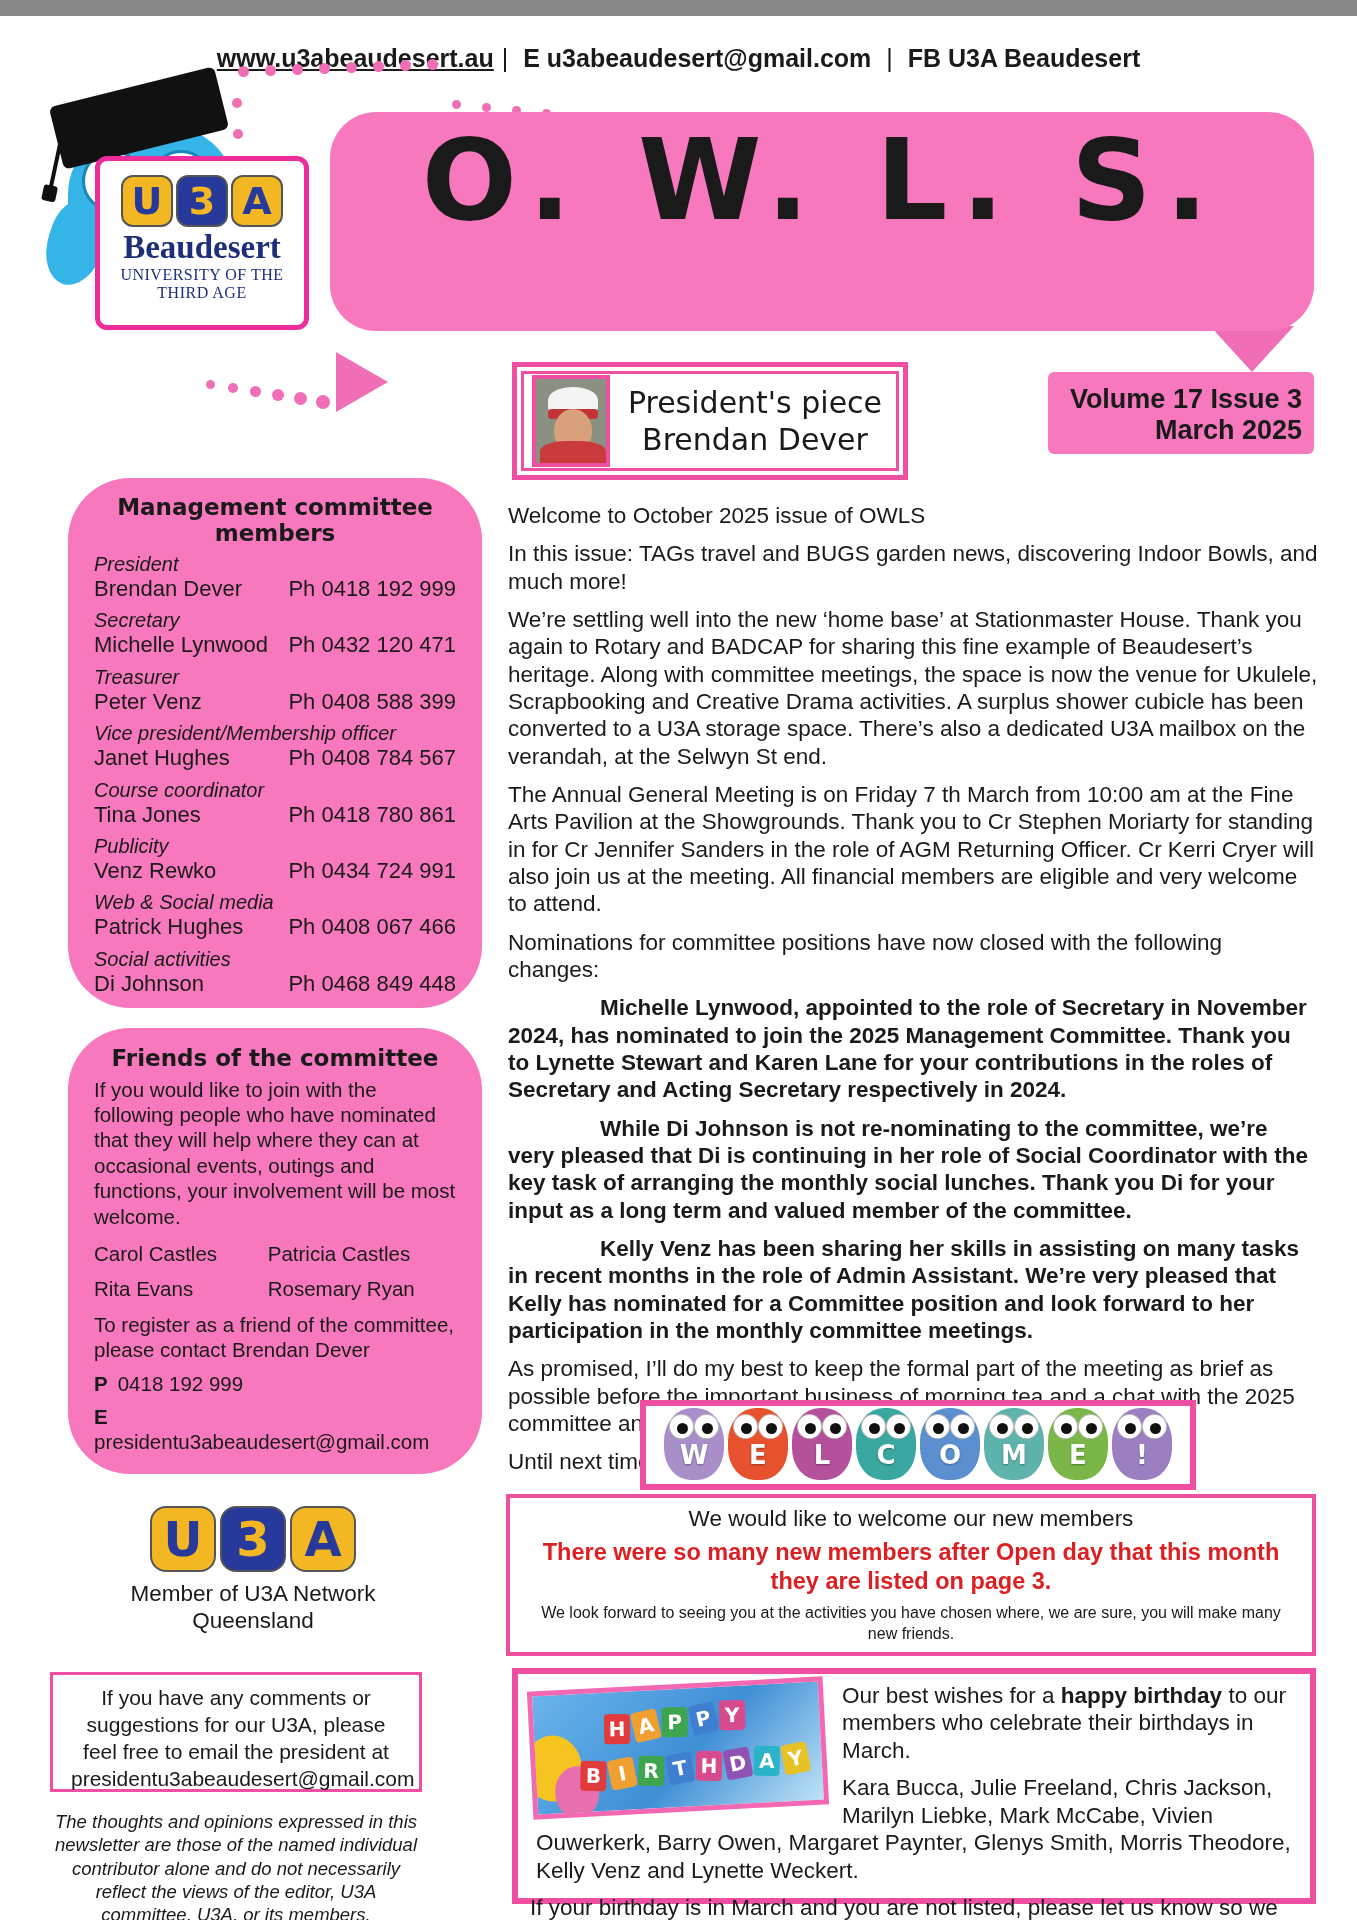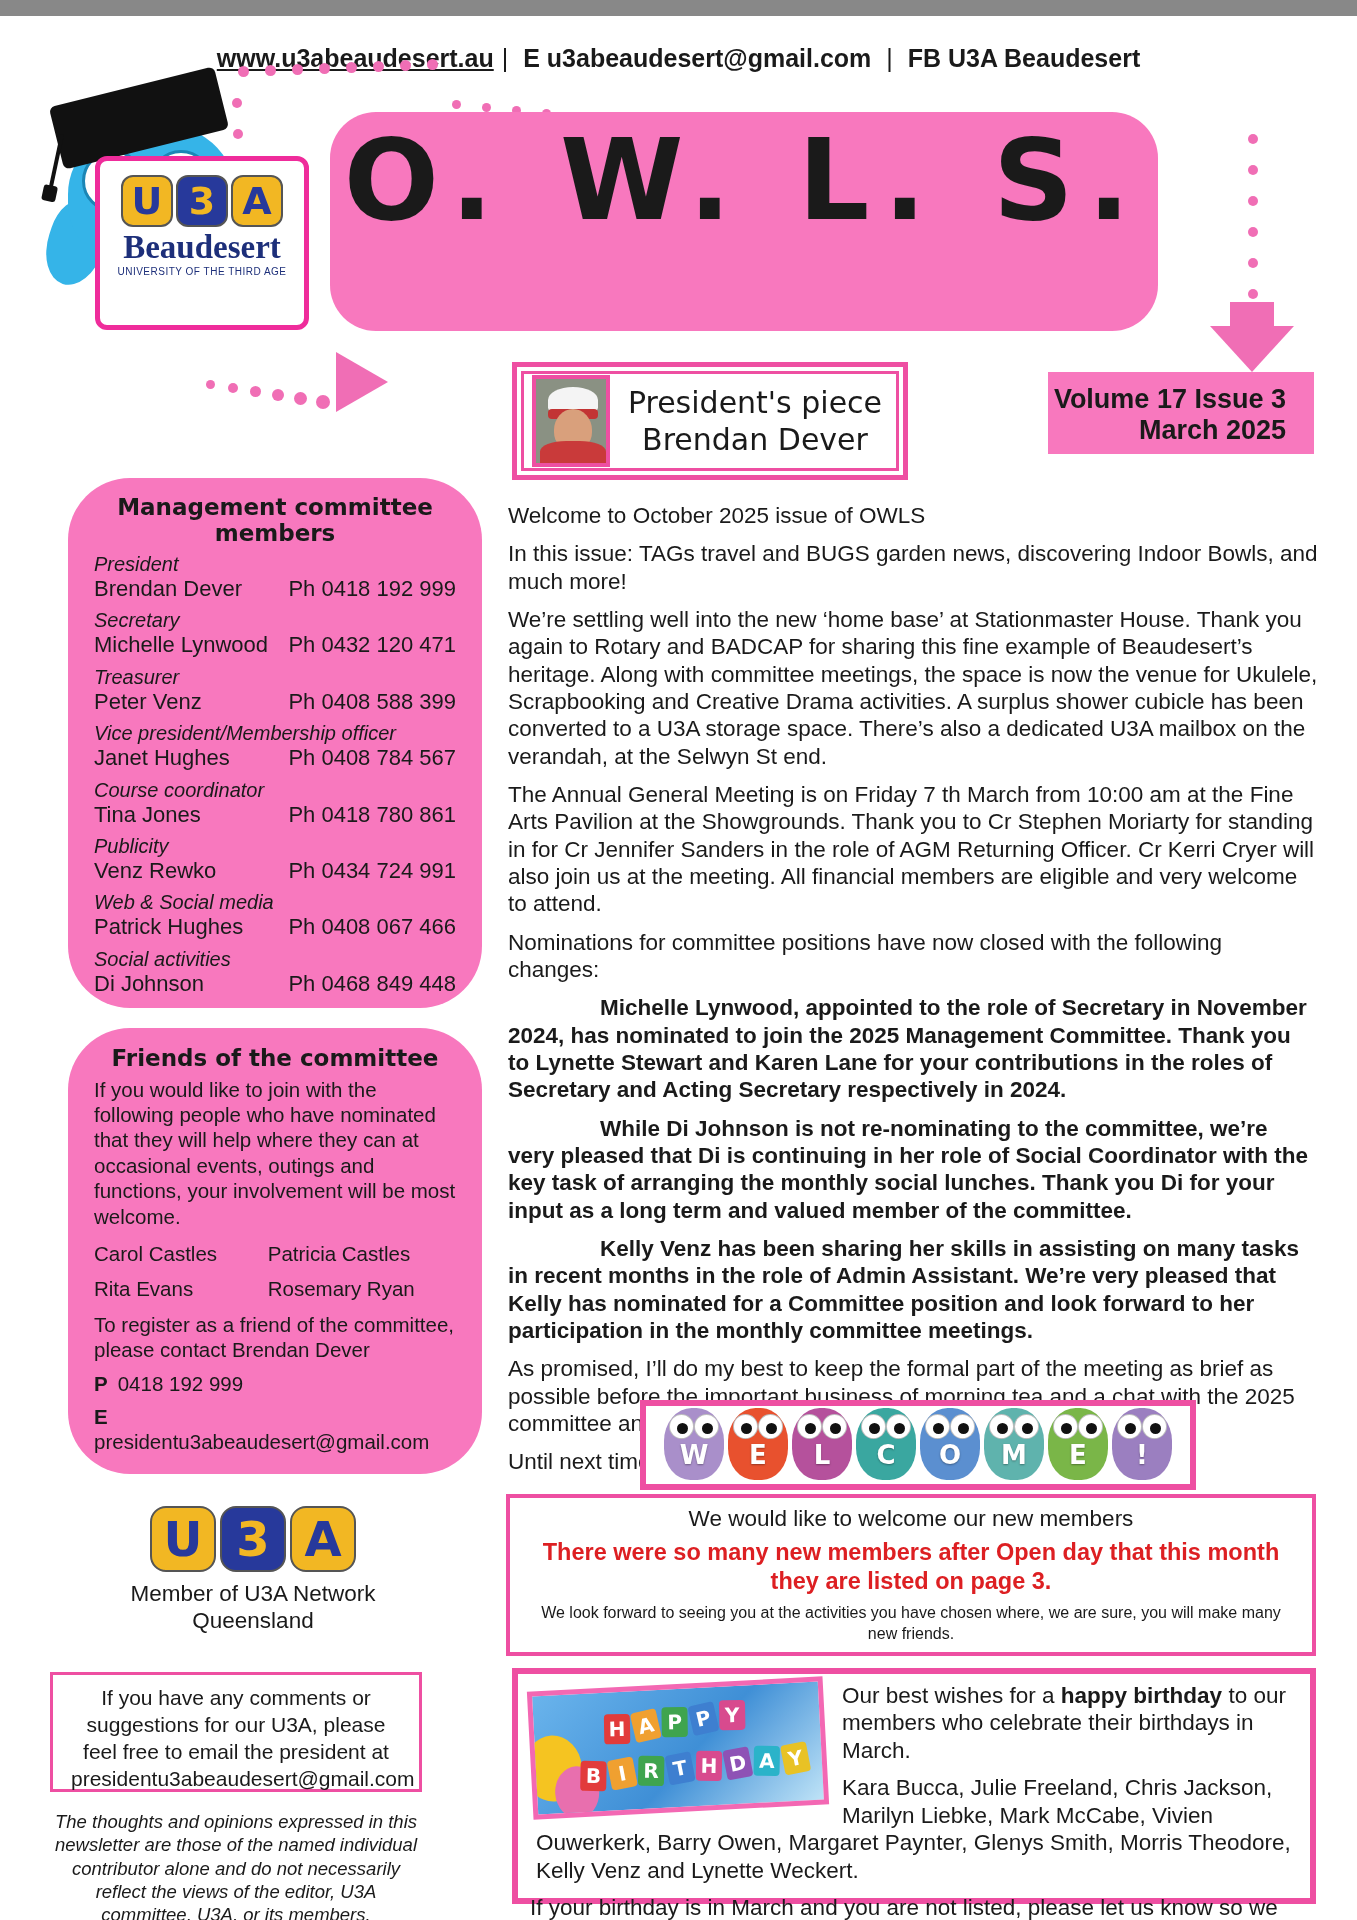--- a/index.html
+++ b/index.html
@@ -35,24 +35,24 @@
   .owl-cap{position:absolute;left:8px;top:6px;width:170px;height:64px;background:#111;transform:rotate(-14deg);border-radius:6px;}
   .owl-tassel{position:absolute;left:8px;top:54px;width:4px;height:58px;background:#111;transform:rotate(12deg);}
   .owl-tassel i{position:absolute;left:-5px;bottom:-10px;width:14px;height:16px;background:#111;border-radius:3px;}
 
   .u3a-card{position:absolute;left:95px;top:140px;width:214px;height:174px;background:#fff;border:5px solid #ef2c9b;border-radius:12px;z-index:3;text-align:center;padding-top:14px;}
   .u3a-row{display:flex;justify-content:center;gap:3px;}
   .u3a-sq{width:52px;height:52px;border-radius:12px;border:2px solid #555;font-weight:bold;font-size:38px;line-height:48px;font-family:"DejaVu Sans",sans-serif;}
   .u3a-sq.yellow{background:var(--logo-yellow);color:var(--logo-blue);}
   .u3a-sq.blue{background:var(--logo-blue);color:var(--logo-yellow);}
   .u3a-name{font-family:"Liberation Serif",serif;font-weight:bold;font-size:33px;color:#1d2f7a;margin-top:2px;}
-  .u3a-tag{font-size:10px;color:#1d2f7a;letter-spacing:0.5px;}
-
-  
-  .banner{position:absolute;left:330px;top:96px;width:828px;height:219px;background:var(--pink-fill);border-radius:46px;text-align:center;z-index:2;}
+  .u3a-tag{font-size:16px;color:#1d2f7a;letter-spacing:0.5px;font-family:Liberation Serif, serif;}
+
+  
+  .banner{position:absolute;left:330px;top:96px;width:984px;height:219px;background:var(--pink-fill);border-radius:46px;text-align:center;z-index:2;}
   .banner-title{font-family:"DejaVu Sans",sans-serif;font-weight:bold;font-size:112px;line-height:1.05;letter-spacing:14px;margin-top:10px;}
   .banner-sub{font-family:"DejaVu Sans",sans-serif;font-weight:bold;font-size:25px;letter-spacing:7px;word-spacing:30px;margin-top:4px;}
   .banner-sub span{display:inline-block;text-transform:uppercase;}
   .banner-sub span::first-letter{font-size:1.45em;}
 
   
   .down-arrow-stem{position:absolute;left:1230px;top:286px;width:44px;height:26px;background:var(--pink-dot);z-index:1;}
   .down-arrow-head{position:absolute;left:1210px;top:310px;width:0;height:0;border-left:42px solid transparent;border-right:42px solid transparent;border-top:46px solid var(--pink-dot);z-index:1;}
   
   .right-arrow{position:absolute;left:336px;top:336px;width:0;height:0;border-top:30px solid transparent;border-bottom:30px solid transparent;border-left:52px solid var(--pink-dot);}
@@ -61,21 +61,21 @@
   .pres-box{position:absolute;left:512px;top:346px;width:396px;height:118px;border:5px solid var(--pink-accent);background:#fff;padding:4px;z-index:2;}
   .pres-inner{width:100%;height:100%;border:3px solid var(--pink-accent);display:flex;align-items:center;padding:4px 8px;gap:12px;}
   .pres-photo{width:78px;height:92px;border:4px solid var(--pink-accent);position:relative;background:#8a9183;overflow:hidden;flex:0 0 auto;}
   .pres-face{position:absolute;left:18px;top:30px;width:38px;height:42px;background:#d9a07c;border-radius:50% 50% 45% 45%;}
   .pres-cap{position:absolute;left:12px;top:8px;width:50px;height:26px;background:#f4f4f4;border-radius:50% 50% 20% 20%;}
   .pres-cap i{position:absolute;left:0;bottom:-6px;width:50px;height:10px;background:#c23434;border-radius:4px;}
   .pres-shirt{position:absolute;left:4px;bottom:-4px;width:66px;height:26px;background:#c93a3a;border-radius:40% 40% 0 0;}
   .pres-title{flex:1;text-align:center;font-family:"DejaVu Sans",sans-serif;font-size:30px;line-height:1.25;}
 
   
-  .issue-box{position:absolute;left:1048px;top:356px;width:266px;height:82px;background:var(--pink-fill);text-align:right;padding:12px 28px 0 0;font-weight:bold;font-size:27px;line-height:1.15;}
+  .issue-box{position:absolute;left:1048px;top:356px;width:266px;height:82px;background:var(--pink-fill);text-align:right;padding:12px 12px 0 0;font-weight:bold;font-size:27px;line-height:1.15;border-radius:6px;}
 
   
   .pink-round{position:absolute;left:68px;width:414px;background:var(--pink-fill);border-radius:62px;padding:16px 26px;}
   .box-title{text-align:center;font-family:"DejaVu Sans",sans-serif;font-size:23px;font-weight:bold;margin-bottom:4px;}
   .committee-box{top:462px;height:530px;}
   .mc-role{font-style:italic;font-size:20px;margin-top:7px;}
   .mc-row{display:flex;justify-content:space-between;font-size:22px;line-height:1.2;}
   .friends-box{top:1012px;height:446px;font-size:20.5px;line-height:1.24;}
   .friends-box .intro{margin-top:2px;}
   .fr-grid{display:grid;grid-template-columns:48% 52%;row-gap:10px;margin:12px 0 10px 0;}

